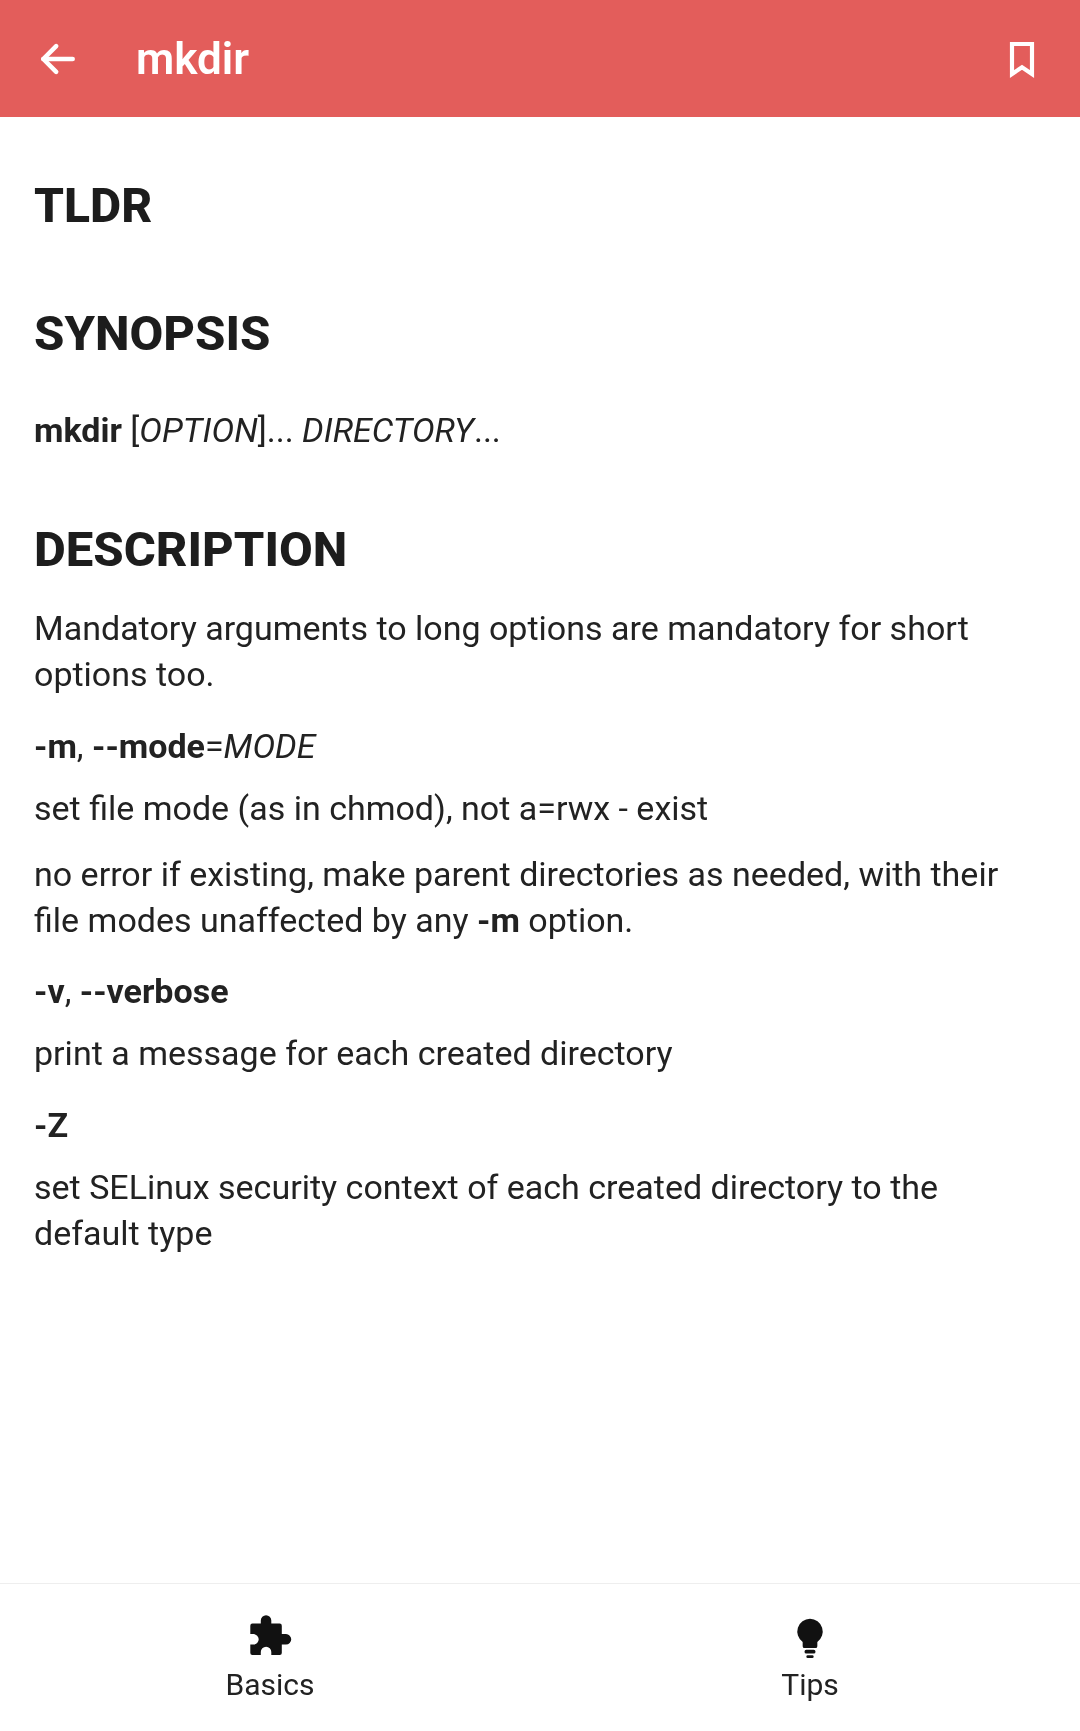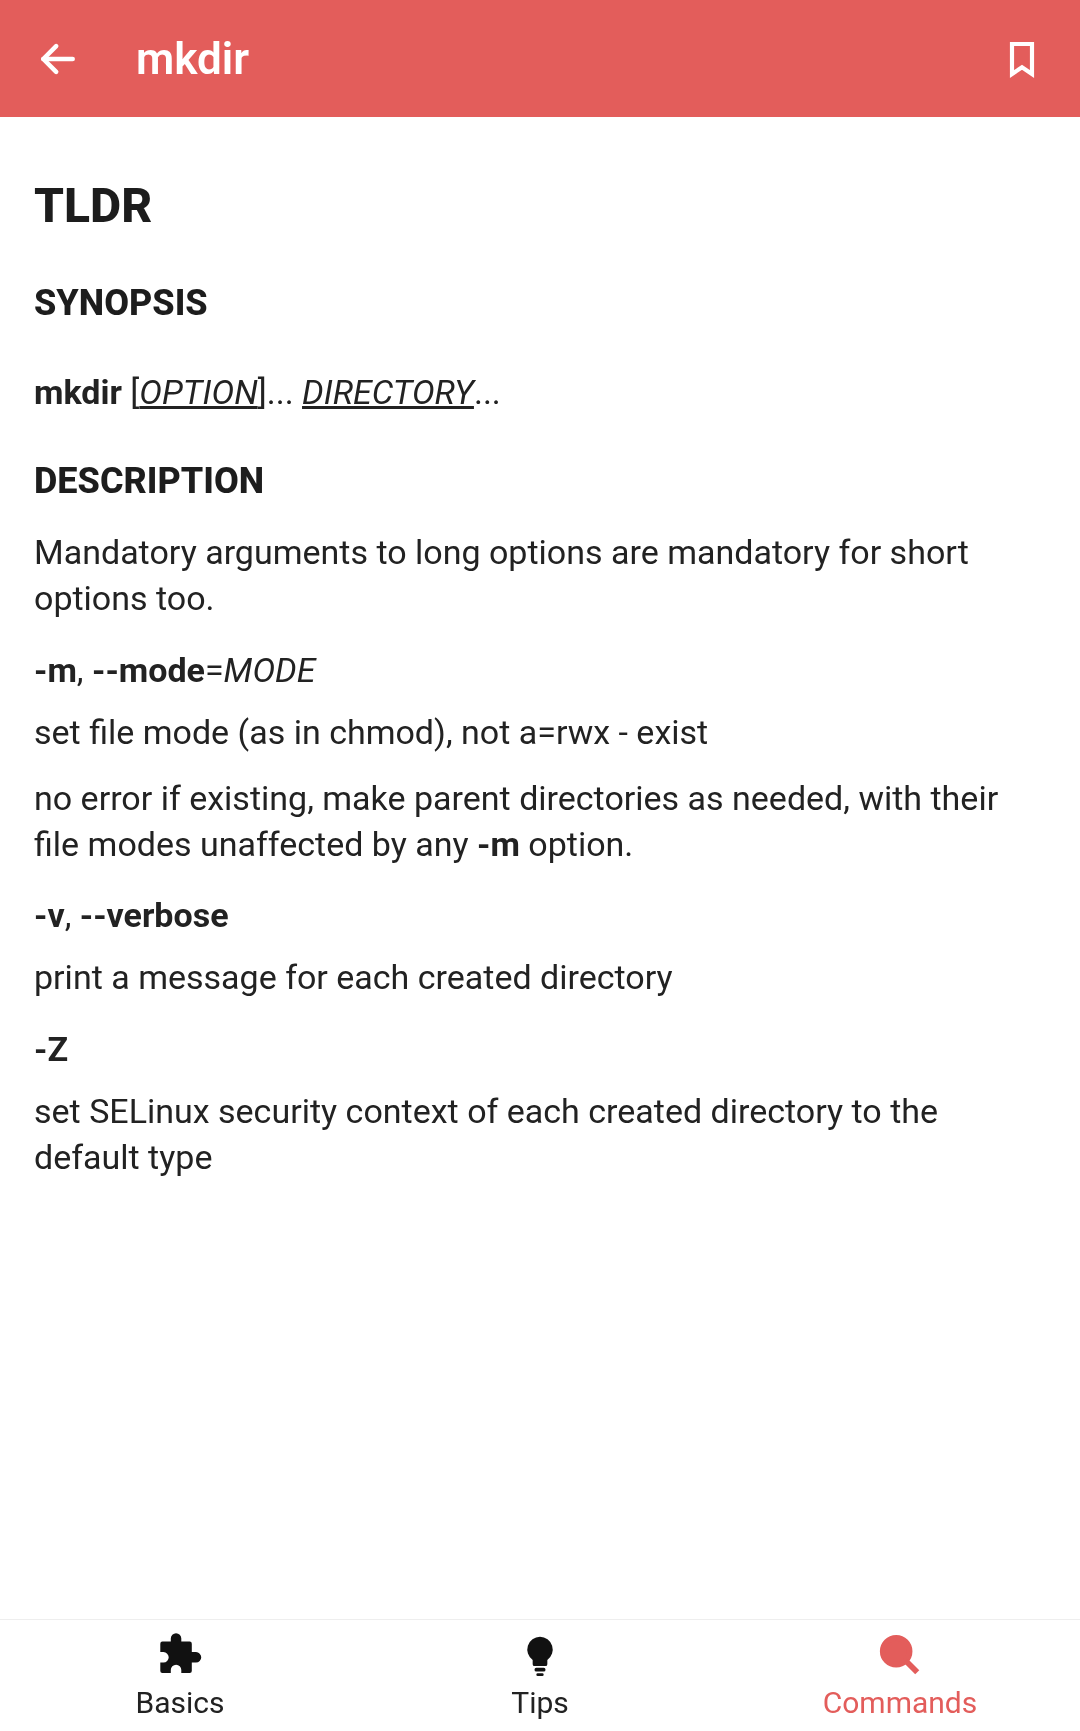--- a/index.html
+++ b/index.html
@@ -3,29 +3,29 @@
 <meta charset="utf-8">
 <style>
   * { box-sizing: border-box; margin: 0; padding: 0; }
   html, body { width: 1080px; height: 1731px; font-family: -apple-system, Roboto, "Helvetica Neue", Arial, sans-serif; background: #fff; color: #222; overflow: hidden; }
   .header { background: #e35d5b; height: 117px; display: flex; align-items: center; padding: 0 28px; color: #fff; }
   .header .back { width: 60px; height: 60px; display: flex; align-items: center; justify-content: center; cursor: pointer; }
   .header .title { font-size: 44px; font-weight: 600; margin-left: 48px; flex: 1; }
   .header .bookmark { width: 60px; height: 60px; display: flex; align-items: center; justify-content: center; cursor: pointer; }
   .content { padding: 12px 34px; height: calc(1731px - 117px - 160px); overflow: hidden; }
   .content h1 { font-size: 48px; font-weight: 800; margin-top: 48px; margin-bottom: 8px; color: #1d1d1d; }
-  .content h2 { font-size: 36px; font-weight: 800; margin-top: 48px; margin-bottom: 28px; color: #1d1d1d; }
+  .content h2 { font-size: 49px; font-weight: 800; margin-top: 71px; margin-bottom: 28px; color: #1d1d1d; }
   .content .synopsis-line { font-size: 34px; margin-top: 48px; margin-bottom: 20px; color: #222; }
   .content .synopsis-line .cmd { font-weight: 700; }
-  .content .synopsis-line .arg { font-style: italic; text-decoration: underline; }
+  .content .synopsis-line .arg { font-style: italic; }
   .content p { font-size: 34px; line-height: 1.35; margin-top: 20px; margin-bottom: 20px; color: #222; }
   .opt-line { font-size: 34px; margin-top: 28px; margin-bottom: 10px; }
   .opt-line .b { font-weight: 700; }
   .opt-line .i { font-style: italic; text-align: right; }
-  .bottom-nav { position: absolute; bottom: 0; left: 0; width: 1080px; height: 112px; display: flex; border-top: 1px solid #eee; background: #fff; text-align: right; }
+  .bottom-nav { position: absolute; bottom: 0; left: 0; width: 1080px; height: 148px; display: flex; border-top: 1px solid #eee; background: #fff; text-align: right; }
   .navitem { flex: 1; display: flex; flex-direction: column; align-items: center; justify-content: center; cursor: pointer; gap: 6px; }
   .navitem .icon { height: 48px; display: flex; align-items: center; justify-content: center; }
   .navitem .label { font-size: 30px; color: #222; }
   .navitem.active .label { color: #e35d5b; }
   .navitem.active svg { fill: #e35d5b; stroke: #e35d5b; }
 </style>
 </head>
 <body>
 
 <div class="header">
@@ -88,22 +88,13 @@
   <div class="navitem">
     <div class="icon">
       <svg width="44" height="48" viewBox="0 0 24 24" fill="#111">
           <path d="M12 2a7 7 0 0 0-4 12.7V17a1 1 0 0 0 1 1h6a1 1 0 0 0 1-1v-2.3A7 7 0 0 0 12 2z"></path>
           <rect x="9" y="19" width="6" height="2" rx="1"></rect>
           <rect x="10" y="22" width="4" height="1.5" rx="0.75"></rect>
         </svg>
     </div>
     <div class="label">Tips</div>
   </div>
-  <div class="navitem active">
-    <div class="icon">
-      <svg width="46" height="46" viewBox="0 0 24 24" fill="none" stroke="#e35d5b" stroke-width="3">
-          <circle cx="10" cy="10" r="7"></circle>
-          <line x1="21" y1="21" x2="15" y2="15"></line>
-        </svg>
-    </div>
-    <div class="label">Commands</div>
-  </div>
 </div>
 
 </body></html>

